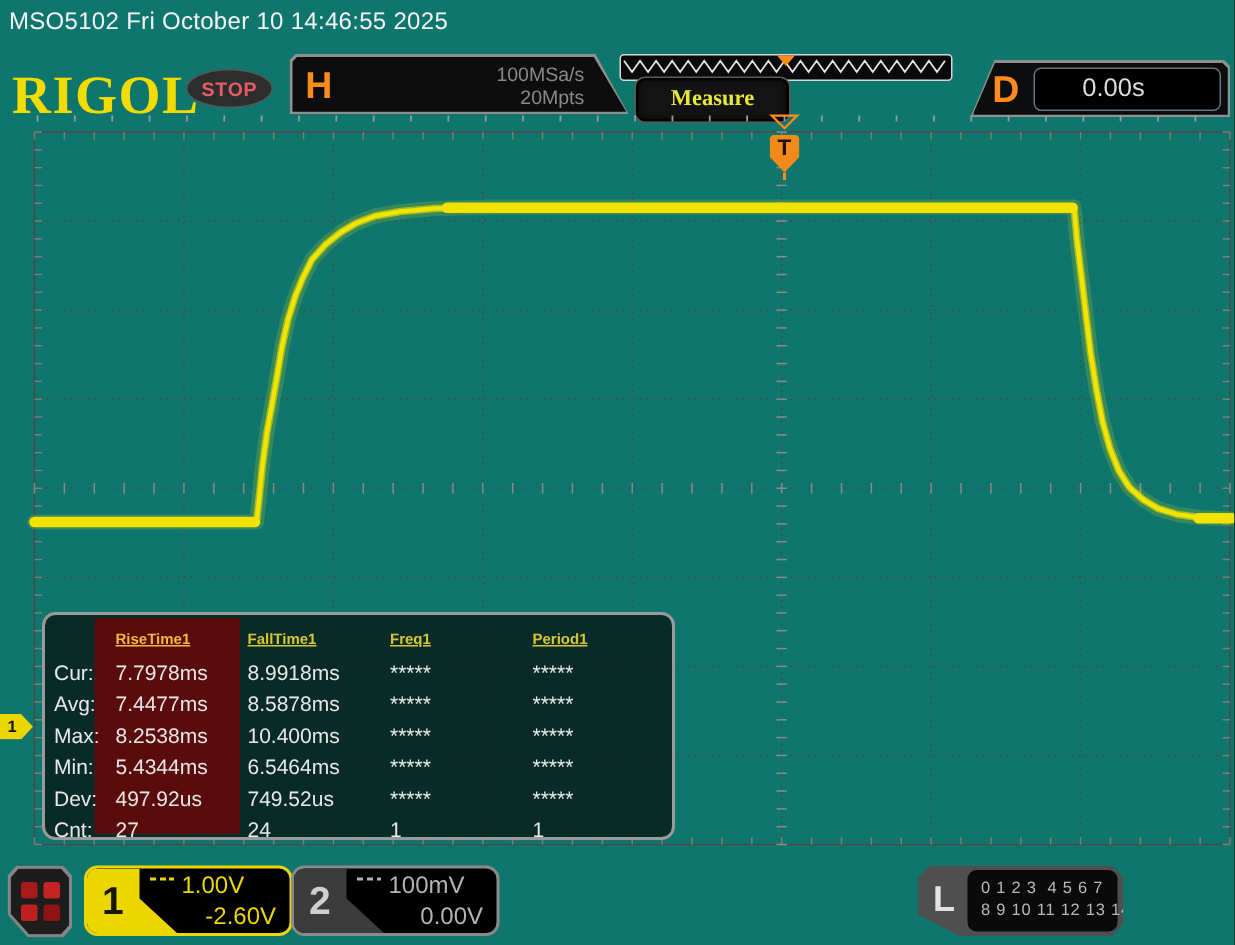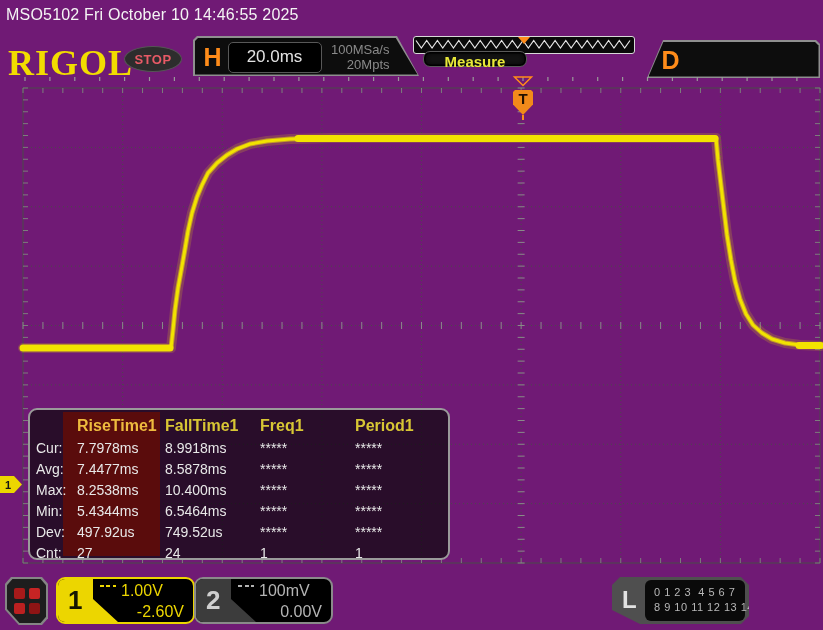--- a/index.html
+++ b/index.html
@@ -1,16 +1,16 @@
 <!DOCTYPE html>
 <html><head>
 <meta charset="utf-8">
 <style>
   html,body{margin:0;padding:0;background:#000;}
-  .screen{position:relative;width:823px;height:630px;background:#701a75;overflow:hidden;
+  .screen{position:relative;width:823px;height:630px;background:#0f766e;overflow:hidden;
           font-family:"Liberation Sans",sans-serif;-webkit-font-smoothing:antialiased;}
 
   
   .titlebar{position:absolute;left:6px;top:6px;color:#f4f4f4;font-size:16px;letter-spacing:.2px;}
 
   
   .logo{position:absolute;left:8px;top:42px;font-family:"Liberation Serif",serif;font-weight:bold;
         font-size:36px;color:#f2dc00;letter-spacing:1px;}
   .stop-badge{position:absolute;left:124px;top:46px;width:56px;height:24px;border-radius:50%;
         background:#2d2d2d;border:1px solid #555;color:#e85a66;font-weight:bold;font-size:13px;
@@ -25,23 +25,23 @@
         border:1px solid #585858;border-radius:5px;color:#e2e2e2;font-size:17px;
         display:flex;align-items:center;justify-content:center;}
   .h-rates{position:absolute;right:28px;top:4px;text-align:right;color:#8a8a8a;font-size:13px;line-height:15px;}
   .h-rates span{display:block;}
 
   .wave-strip{position:absolute;left:413px;top:36px;width:220px;height:16px;background:#0a0a0a;
         border:1px solid #d8d8d8;border-radius:3px;}
   .strip-tri{position:absolute;left:104px;top:0;width:0;height:0;border-left:6px solid transparent;
         border-right:6px solid transparent;border-top:7px solid #ff8c1a;}
 
-  .hdr-btn{position:absolute;top:51px;height:16px;background:#131313;border:1px solid #5a5a5a;
+  .hdr-btn{position:absolute;top:51px;height:31px;background:#131313;border:1px solid #5a5a5a;
         border-radius:7px;box-shadow:inset 0 0 0 1.5px #000,inset 0 0 6px #000;
-        font-family:Liberation Sans, sans-serif;font-weight:bold;cursor:pointer;}
+        font-family:Liberation Serif, serif;font-weight:bold;cursor:pointer;}
   .measure{left:423px;width:104px;color:#e8e838;font-size:15px;}
   .stoprun{left:533px;width:94px;color:#e01424;font-size:14px;letter-spacing:.3px;}
 
   .d-panel{position:absolute;left:647px;top:40px;width:173px;height:38px;background:#8f8f8f;
         clip-path:polygon(16px 0,calc(100% - 4px) 0,100% 4px,100% 100%,0 100%);}
   .d-panel .inner{position:absolute;inset:1.5px;background:#0d0d0d;
         clip-path:polygon(15px 0,calc(100% - 4px) 0,100% 4px,100% 100%,0 100%);}
   .d-label{position:absolute;left:13px;top:4px;color:#ff8c1a;font-size:25px;font-weight:bold;}
   .d-value-box{position:absolute;left:40px;top:3px;right:5px;height:29px;background:#000;
         border:1px solid #66757f;border-radius:5px;color:#dcdcdc;font-size:17px;
@@ -57,21 +57,21 @@
         clip-path:polygon(0 0,14px 0,22px 8.5px,14px 17px,0 17px);
         color:#141414;font-size:11px;font-weight:bold;display:flex;align-items:center;padding-left:5px;box-sizing:border-box;}
 
   
   .meas-table{position:absolute;left:28px;top:408px;width:422px;height:152px;background:rgba(8,8,8,.68);
         border:2px solid #9a9a9a;border-radius:9px;box-sizing:border-box;overflow:hidden;}
   .meas-red{position:absolute;left:33px;top:2px;bottom:2px;width:97px;background:#5a0c0c;}
   .meas-grid{position:relative;padding:5px 0 0 6px;}
   .meas-row{display:grid;grid-template-columns:41px 88px 95px 95px 1fr;height:21px;align-items:center;}
   .meas-row.hdr{height:22px;}
-  .mh{color:#d8c634;font-size:16px;font-weight:bold;}
+  .mh{color:#d8c634;font-size:10px;font-weight:bold;text-decoration:underline;}
   .mh0{color:#eebb3e;}
   .ml{color:#e8e8e8;font-size:14px;}
   .mv{color:#e8e8e8;font-size:14px;}
 
   
   .menu-btn{position:absolute;left:5px;top:577px;width:43px;height:48px;background:#858585;
         clip-path:polygon(14% 0,86% 0,100% 14%,100% 86%,86% 100%,32% 100%,0 68%,0 14%);cursor:pointer;}
   .menu-btn .inner{position:absolute;inset:2px;background:#1d1d1d;
         clip-path:polygon(14% 0,86% 0,100% 14%,100% 86%,86% 100%,32% 100%,0 68%,0 14%);
         display:grid;grid-template-columns:11px 11px;grid-template-rows:11px 11px;gap:4px;place-content:center;}
@@ -112,40 +112,40 @@
 <div class="screen">
 
   <div class="titlebar">MSO5102  Fri October 10 14:46:55 2025</div>
 
   <div class="logo">RIGOL</div>
   <div class="stop-badge">STOP</div>
 
   <div class="h-panel">
     <div class="inner">
       <span class="h-label">H</span>
-      <span class="h-scale-box">20.0ms</span>
       <span class="h-rates">
         <span>100MSa/s</span>
         <span>20Mpts</span>
       </span>
     </div>
   </div>
 
   <div class="wave-strip">
     <svg id="zig" width="218" height="14">
         <polyline points="2,3.5 7.35,11 12.7,3.5 18.049999999999997,11 23.4,3.5 28.75,11 34.1,3.5 39.45,11 44.800000000000004,3.5 50.150000000000006,11 55.50000000000001,3.5 60.85000000000001,11 66.2,3.5 71.55,11 76.89999999999999,3.5 82.24999999999999,11 87.59999999999998,3.5 92.94999999999997,11 98.29999999999997,3.5 103.64999999999996,11 108.99999999999996,3.5 114.34999999999995,11 119.69999999999995,3.5 125.04999999999994,11 130.39999999999995,3.5 135.74999999999994,11 141.09999999999994,3.5 146.44999999999993,11 151.79999999999993,3.5 157.14999999999992,11 162.49999999999991,3.5 167.8499999999999,11 173.1999999999999,3.5 178.5499999999999,11 183.8999999999999,3.5 189.2499999999999,11 194.59999999999988,3.5 199.94999999999987,11 205.29999999999987,3.5 210.64999999999986,11 215.99999999999986,3.5 " fill="none" stroke="#e6e6e6" stroke-width="1.2"></polyline>
       </svg>
     <div class="strip-tri"></div>
   </div>
 
   <button class="hdr-btn measure">Measure</button>
 
   <div class="d-panel">
     <div class="inner">
       <span class="d-label">D</span>
+      <span class="d-value-box">0.00s</span>
     </div>
   </div>
 
   <svg id="scope" width="823" height="630">
       <rect x="23" y="88" width="797" height="475" fill="none" stroke="#4a4a4a" stroke-width="1"></rect>
       <line x1="122.625" y1="88" x2="122.625" y2="563" stroke="#4a4a4a" stroke-width="1" stroke-dasharray="1 3"></line>
       <line x1="222.25" y1="88" x2="222.25" y2="563" stroke="#4a4a4a" stroke-width="1" stroke-dasharray="1 3"></line>
       <line x1="321.875" y1="88" x2="321.875" y2="563" stroke="#4a4a4a" stroke-width="1" stroke-dasharray="1 3"></line>
       <line x1="421.5" y1="88" x2="421.5" y2="563" stroke="#4a4a4a" stroke-width="1" stroke-dasharray="1 3"></line>
       <line x1="521.125" y1="88" x2="521.125" y2="563" stroke="#4a4a4a" stroke-width="1" stroke-dasharray="1 3"></line>

